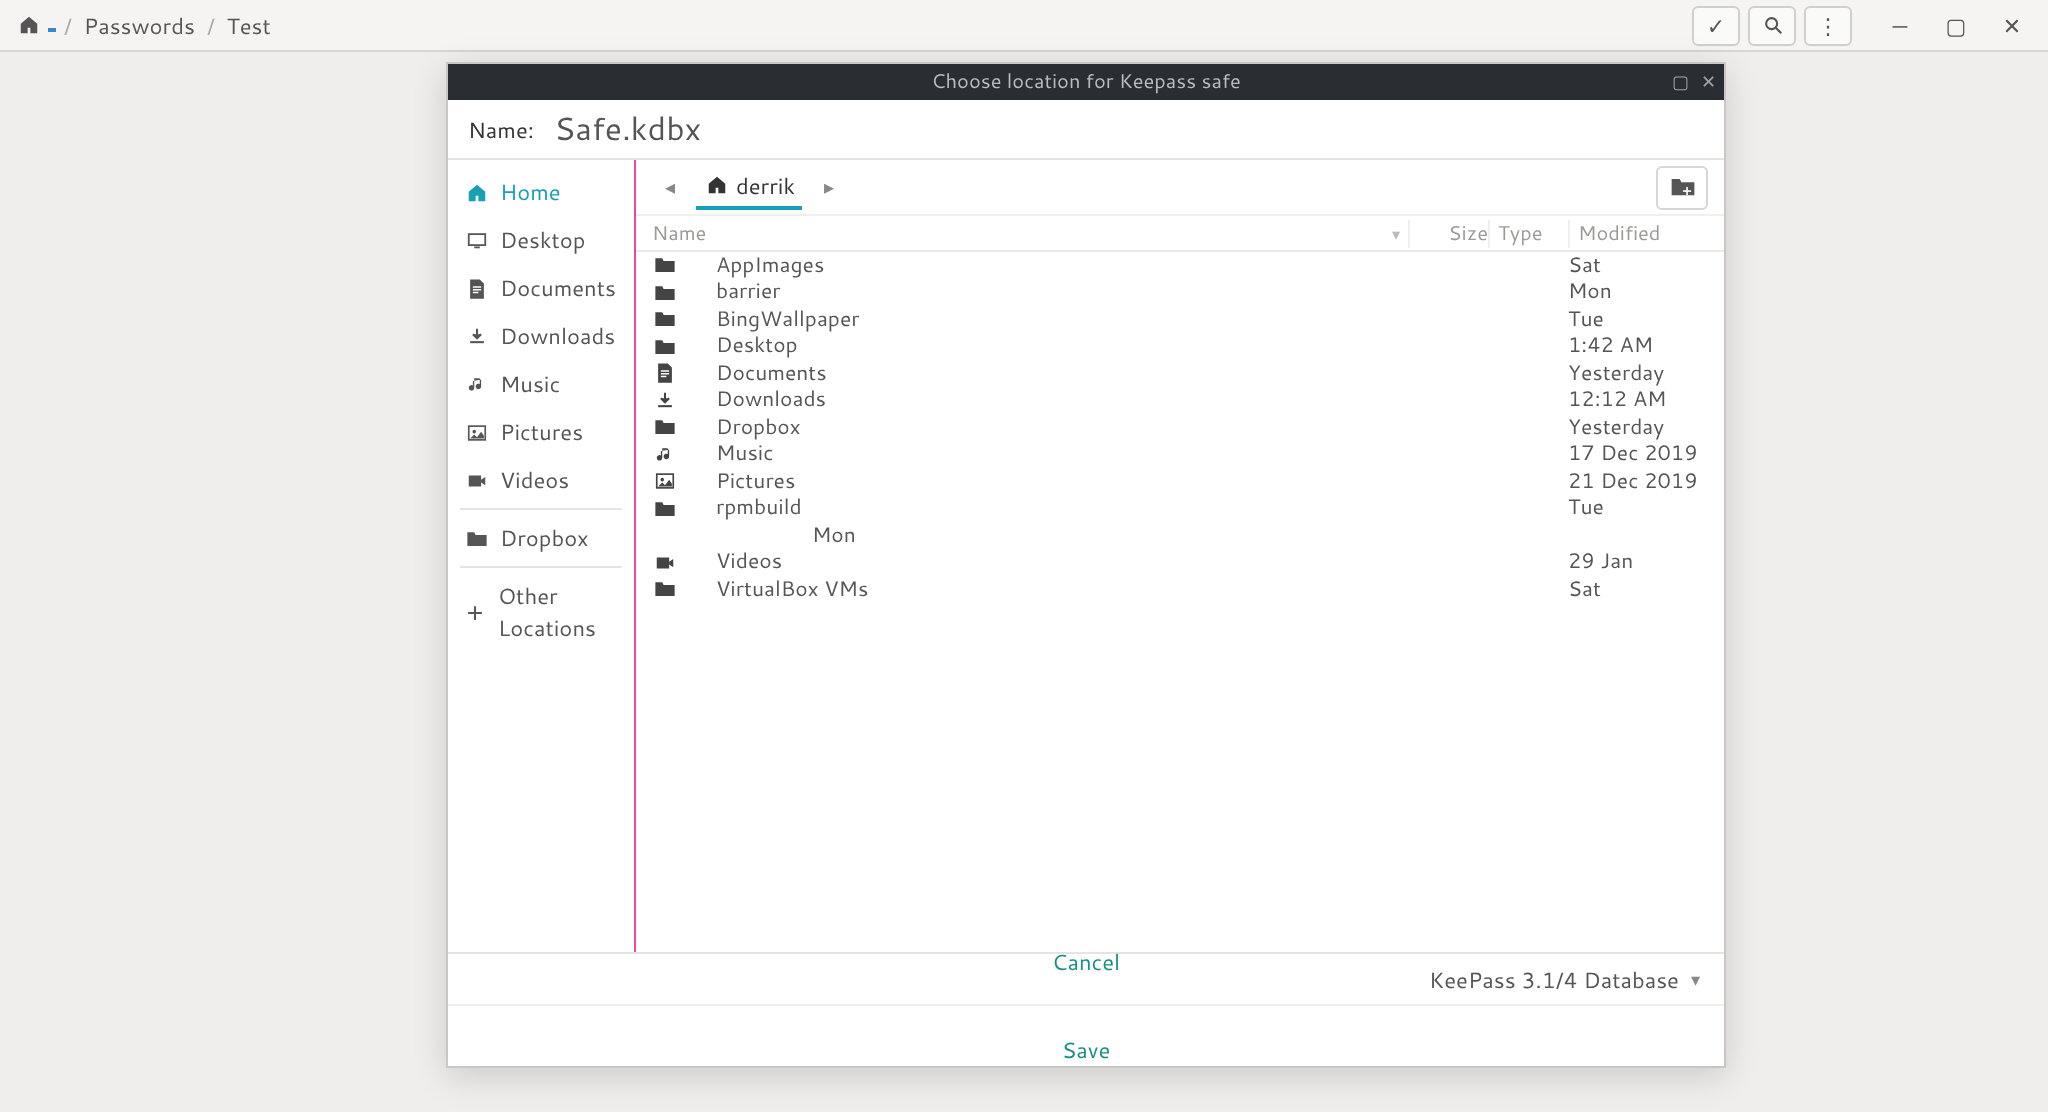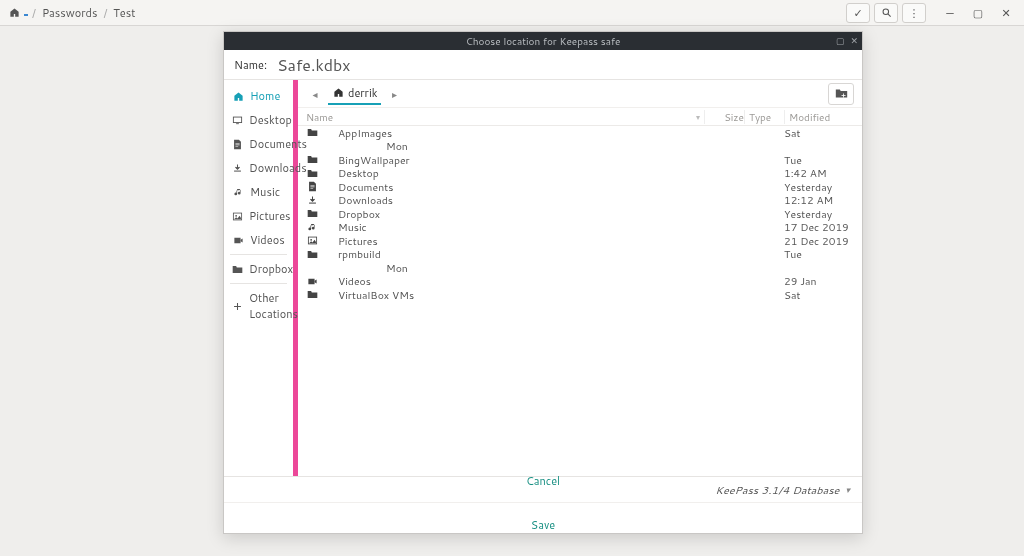--- a/index.html
+++ b/index.html
@@ -17,21 +17,21 @@
   
   .modal { position: absolute; left: 193px; top: 31px; width: 640px; height: 503px; background: #fff; border: 1px solid #c9c7c5; display:flex; flex-direction:column; box-shadow: 0 4px 16px rgba(0,0,0,0.15); margin-left: 30px; }
   .modal-titlebar { height: 18px; background: #2a2e33; color: #b9bdc1; display:flex; align-items:center; justify-content:center; font-size:10px; position:relative; }
   .modal-titlebar .win-icons { position:absolute; right:4px; top:2px; display:flex; gap:6px; color:#9ea2a7; font-size:9px; }
 
   .name-row { height: 30px; border-bottom: 1px solid #e6e4e2; display:flex; align-items:center; padding: 0 10px; gap:10px; font-size:11px; }
   .name-row input { flex:1; border:none; outline:none; font-size:16px; color:#555; background:transparent; }
 
   .body { flex:1; display:flex; min-height:0; }
 
-  .sidebar { width: 74px; border-right: 5px solid #ec4899; display:flex; flex-direction:column; padding-top:4px; }
+  .sidebar { width: 94px; border-right: 1px solid #ec4899; display:flex; flex-direction:column; padding-top:4px; }
   .side-item { display:flex; align-items:center; gap:6px; padding: 4px 8px; color:#555; font-size:11px; }
   .side-item.active { color:#17a0b6; }
   .side-sep { height:1px; background:#e6e4e2; margin:2px 6px; }
 
   .main { flex:1; display:flex; flex-direction:column; }
   .path-row { height:28px; display:flex; align-items:center; padding: 0 8px; gap:4px; border-bottom:1px solid #f1efed; }
   .nav-arrow { width:18px; height:18px; display:flex; align-items:center; justify-content:center; color:#888; font-size:10px; }
   .path-seg { display:flex; align-items:center; gap:4px; padding:2px 4px; border-bottom:2px solid #17a0b6; color:#333; font-size:11px; }
   .newfolder-btn { margin-left:auto; width:26px; height:22px; border:1px solid #d8d6d4; border-radius:3px; display:flex; align-items:center; justify-content:center; color:#555; }
 
@@ -43,21 +43,21 @@
   .sort-ind { font-size:8px; color:#bbb; margin-right:4px; }
 
   .file-list { flex:1; overflow:auto; }
   .file-row { display:flex; align-items:center; padding: 1px 8px; font-size:10.5px; color:#555; height:13.5px; }
   .file-row .fname { flex:1; display:flex; align-items:center; gap:20px; }
   .file-row .fmod { width:70px; }
   .file-spacer-size { width:40px; }
   .file-spacer-type { width:40px; }
 
   .bottom { border-top:1px solid #e6e4e2; }
-  .format-row { height:26px; display:flex; align-items:center; justify-content:flex-end; padding: 0 12px; color:#555; font-size:11px; gap:6px; border-bottom:1px solid #f1efed;font-style:italic;}
+  .format-row { height:26px; display:flex; align-items:center; justify-content:flex-end; padding: 0 12px; color:#555; font-size:11px; gap:6px; border-bottom:1px solid #f1efed;}
   .action-row { height:30px; display:flex; align-items:center; justify-content:flex-end; padding: 0 18px; gap:28px;flex-direction:column; }
   .action-row span { color:#178f82; font-size:11px; font-weight:500; }
 
   .ico { width:12px; height:12px; display:inline-flex; align-items:center; justify-content:center; }
   svg { display:block; }
 </style>
 </head>
 <body>
 
 <div class="topbar">
@@ -224,20 +224,28 @@
                   <path fill="#444" d="M1 3h5l1 2h8v8H1z"></path>
                 </svg>
               </span>
               <span>AppImages</span>
             </div>
             <div class="file-spacer-size"></div>
             <div class="file-spacer-type"></div>
             <div class="fmod">Sat</div>
           </div>
           <div class="file-row">
+            <div class="fname">
+              <span class="ico">
+                <svg viewBox="0 0 16 16" width="11" height="11">
+                  <path fill="#444" d="M1 3h5l1 2h8v8H1z"></path>
+                </svg>
+              </span>
+              <span>barrier</span>
+            </div>
             <div class="file-spacer-size"></div>
             <div class="file-spacer-type"></div>
             <div class="fmod">Mon</div>
           </div>
           <div class="file-row">
             <div class="fname">
               <span class="ico">
                 <svg viewBox="0 0 16 16" width="11" height="11">
                   <path fill="#444" d="M1 3h5l1 2h8v8H1z"></path>
                 </svg>

